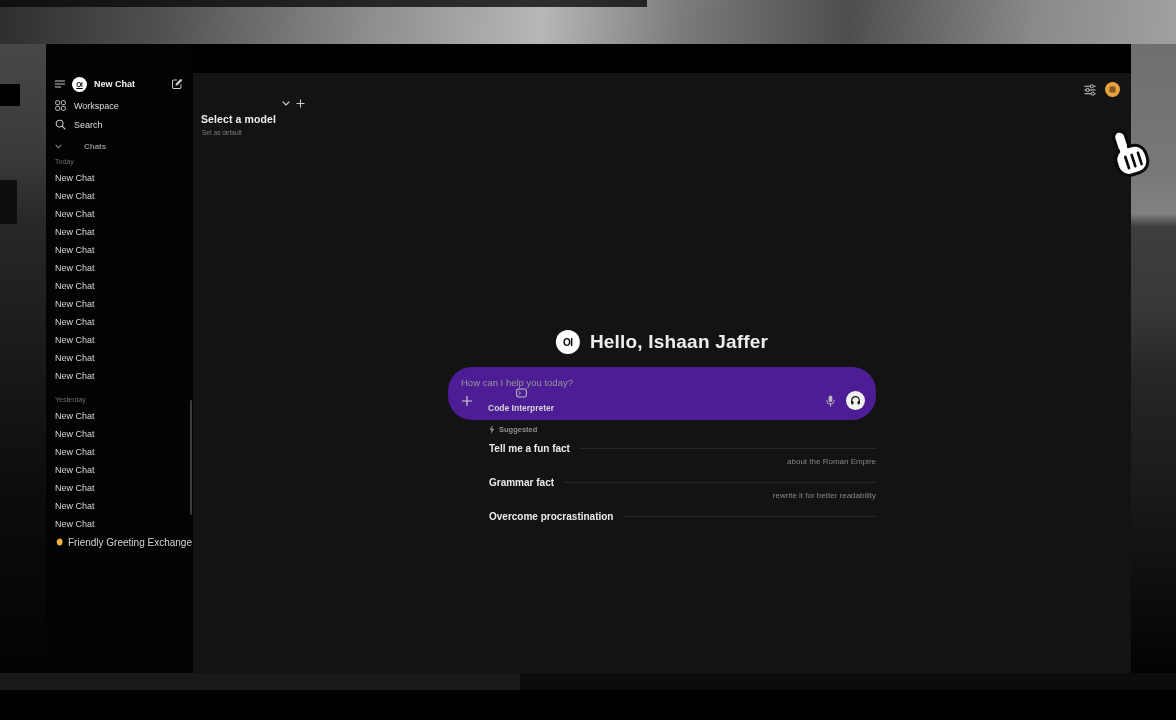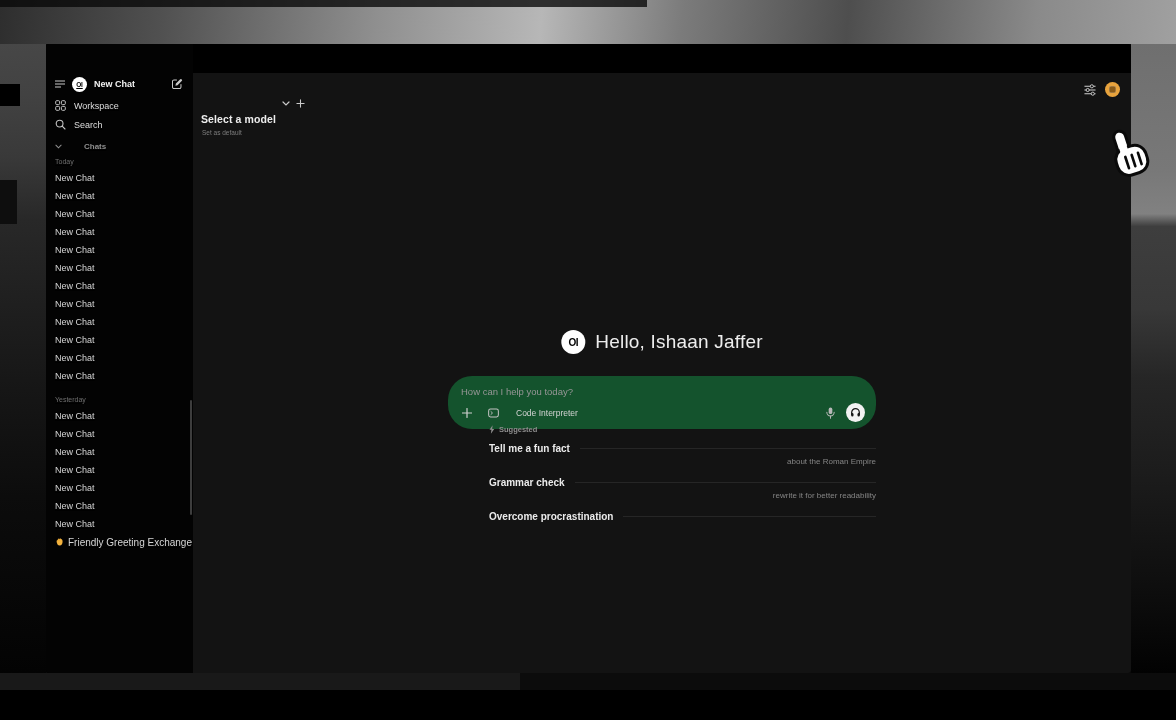--- a/index.html
+++ b/index.html
@@ -66,30 +66,30 @@
     display:flex; align-items:center; justify-content:center; }
   .avatar-inner { width:7px; height:7px; border-radius:2px; background:#8a5a16;
     box-shadow:0 0 0 .5px rgba(255,255,255,.35) inset; }
 
   
   .greeting { position:absolute; top:257px; left:50%; transform:translateX(-50%);
     display:flex; align-items:center; gap:10px; white-space:nowrap; }
   .logo-badge-lg { width:24px; height:24px; border-radius:50%; background:#fff; color:#000;
     font-size:10px; font-weight:700; letter-spacing:-.4px;
     display:flex; align-items:center; justify-content:center; }
-  .greeting-text { font-size:19px; font-weight:400; color:#ededed; letter-spacing:.2px; }
-
-  .composer { position:absolute; top:303px; left:50%; transform:translateX(-50%);
-    width:428px; height:53px; background:#14532d; border-radius:24px; padding:10px 13px 8px; }
+  .greeting-text { font-size:19px; font-weight:700; color:#ededed; letter-spacing:.2px; }
+
+  .composer { position:absolute; top:294px; left:50%; transform:translateX(-50%);
+    width:428px; height:53px; background:#4c1d95; border-radius:24px; padding:10px 13px 8px; }
   .composer-placeholder { font-size:9.5px; color:#969696; }
   .composer-controls { position:absolute; left:11px; right:11px; bottom:7px;
     display:flex; align-items:center; }
   .btn-plus { width:16px; height:16px; display:flex; align-items:center; justify-content:center; color:#d0d0d0; }
-  .chip-ci { display:flex; align-items:center; gap:17px; margin-left:13px;
-    color:#d4d4d4; font-size:8.5px; font-weight:400; }
+  .chip-ci { display:flex; align-items:center; gap:5px; margin-left:13px;
+    color:#d4d4d4; font-size:8.5px; font-weight:700;flex-direction:column; }
   .chip-ci .ci-ic { color:#c4c4c4; display:flex; }
   .controls-spacer { flex:1; }
   .btn-mic { color:#b9b9b9; margin-right:10px; display:flex; }
   .btn-call { width:19px; height:19px; border-radius:50%; background:#f2f2f2; color:#161616;
     display:flex; align-items:center; justify-content:center; }
 
   .suggested { position:absolute; top:352px; left:50%; transform:translateX(-50%);
     width:428px; padding-left:41px; }
   .sugg-head { display:flex; align-items:center; gap:4px; color:#8f8f8f;
     font-size:7.5px; font-weight:600; margin-bottom:9px; }
@@ -284,21 +284,21 @@
       </div>
 
       <div class="sugg-item">
         <div class="sugg-title-row">
             <span class="sugg-title">Tell me a fun fact</span>
           </div>
         <div class="sugg-sub">about the Roman Empire</div>
       </div>
       <div class="sugg-item">
         <div class="sugg-title-row">
-            <span class="sugg-title">Grammar check</span>
+            <span class="sugg-title">Grammar fact</span>
           </div>
         <div class="sugg-sub">rewrite it for better readability</div>
       </div>
       <div class="sugg-item">
         <div class="sugg-title-row">
             <span class="sugg-title">Overcome procrastination</span>
           </div>
       </div>
     </div>
 

